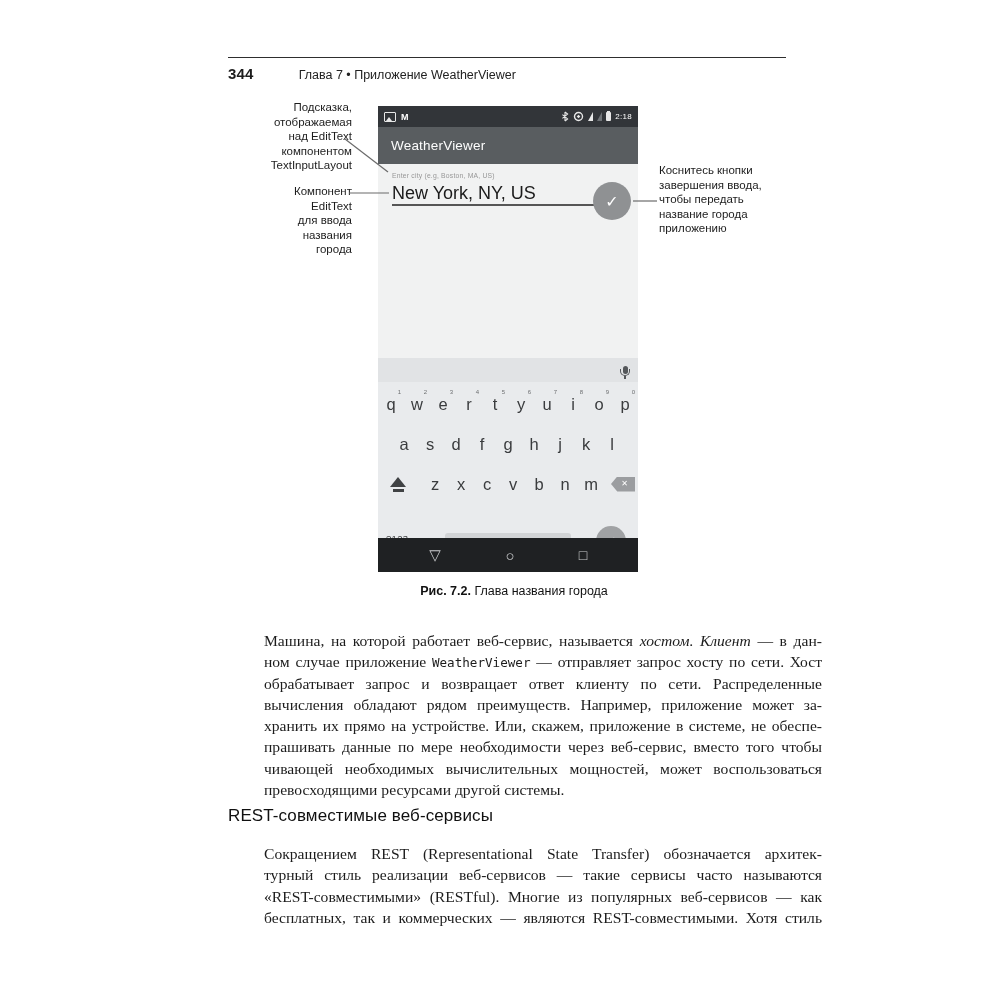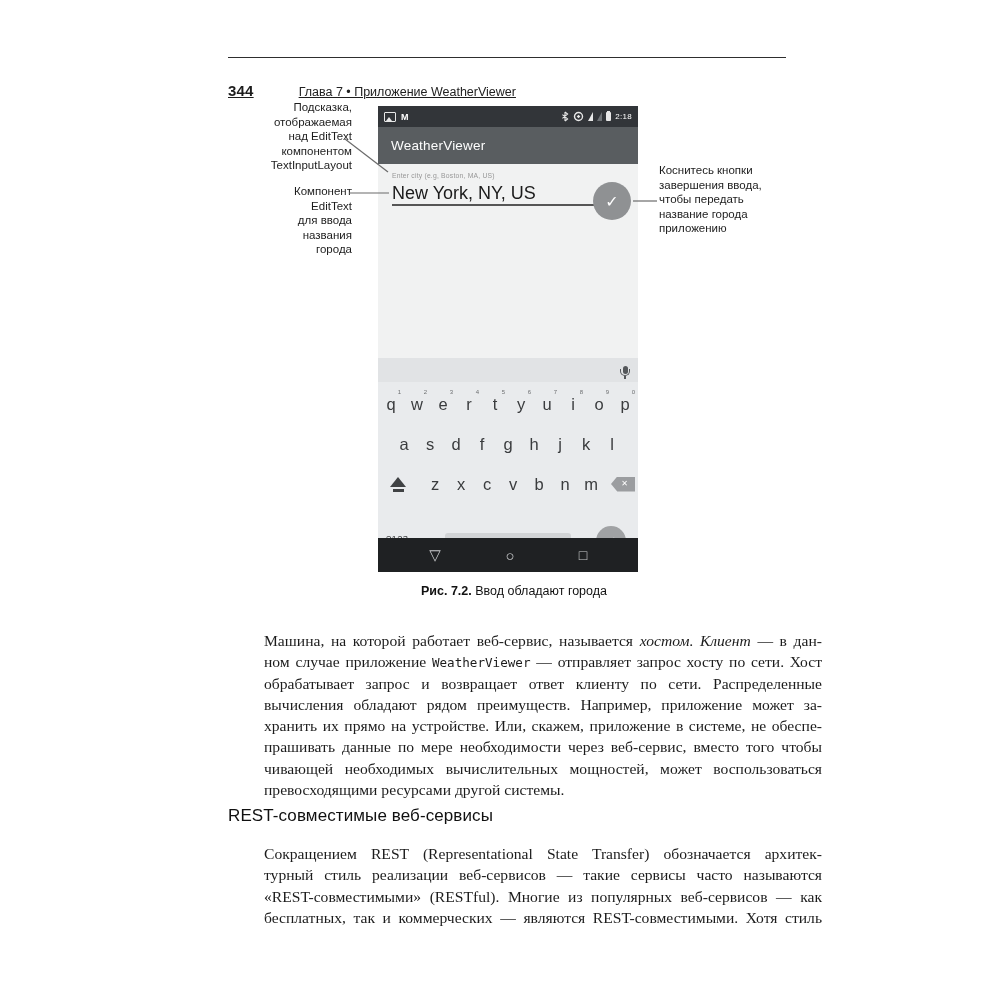--- a/index.html
+++ b/index.html
@@ -1,22 +1,22 @@
 <!DOCTYPE html>
 <html><head>
 <meta charset="utf-8">
 <style>
   html,body{margin:0;padding:0;}
   body{width:1000px;height:1000px;background:#ffffff;position:relative;
        font-family:"Liberation Sans",sans-serif;color:#1d1d1d;overflow:hidden;}
 
   
   .page-header{position:absolute;left:228px;top:57px;width:558px;
-               border-top:1.6px solid #2e2e2e;padding-top:24px;
-               display:flex;align-items:baseline;text-decoration:underline;}
+               border-top:1.6px solid #2e2e2e;padding-top:7px;
+               display:flex;align-items:baseline;}
   .page-num{font-size:15px;font-weight:bold;letter-spacing:.2px;}
   .chapter{font-size:12.5px;margin-left:45px;color:#222;}
 
   
   .note{position:absolute;font-size:11.5px;line-height:14.6px;color:#1c1c1c;
         white-space:pre-line;z-index:3;}
   .note.right-align{text-align:right;}
   #note-hint{right:648px;top:100px;width:135px;}
   #note-edittext{right:648px;top:184px;width:135px;}
   #note-fab{left:659px;top:163px;width:140px;text-align:left;}
@@ -247,21 +247,21 @@
   </div>
 
   <div class="nav-bar">
     <span class="nav-glyph" id="nav-back">▽</span>
     <span class="nav-glyph" id="nav-home">○</span>
     <span class="nav-glyph" id="nav-recents">□</span>
   </div>
 </div>
 
 <div class="caption">
-  <b>Рис. 7.2.</b><span> Ввод обладают города</span>
+  <b>Рис. 7.2.</b><span> Глава названия города</span>
 </div>
 
 <div class="bodyblock" id="para1">
     <div class="bline"><span>Машина, на которой работает веб-сервис, называется </span><span class="it">хостом</span><span>. </span><span class="it">Клиент</span><span> — в дан-</span></div>
     <div class="bline"><span>ном случае приложение </span><span class="mono">WeatherViewer</span><span> — отправляет запрос хосту по сети. Хост</span></div>
     <div class="bline"><span>обрабатывает запрос и возвращает ответ клиенту по сети. Распределенные</span></div>
     <div class="bline"><span>вычисления обладают рядом преимуществ. Например, приложение может за-</span></div>
     <div class="bline"><span>хранить их прямо на устройстве. Или, скажем, приложение в системе, не обеспе-</span></div>
     <div class="bline"><span>прашивать данные по мере необходимости через веб-сервис, вместо того чтобы</span></div>
     <div class="bline"><span>чивающей необходимых вычислительных мощностей, может воспользоваться</span></div>

